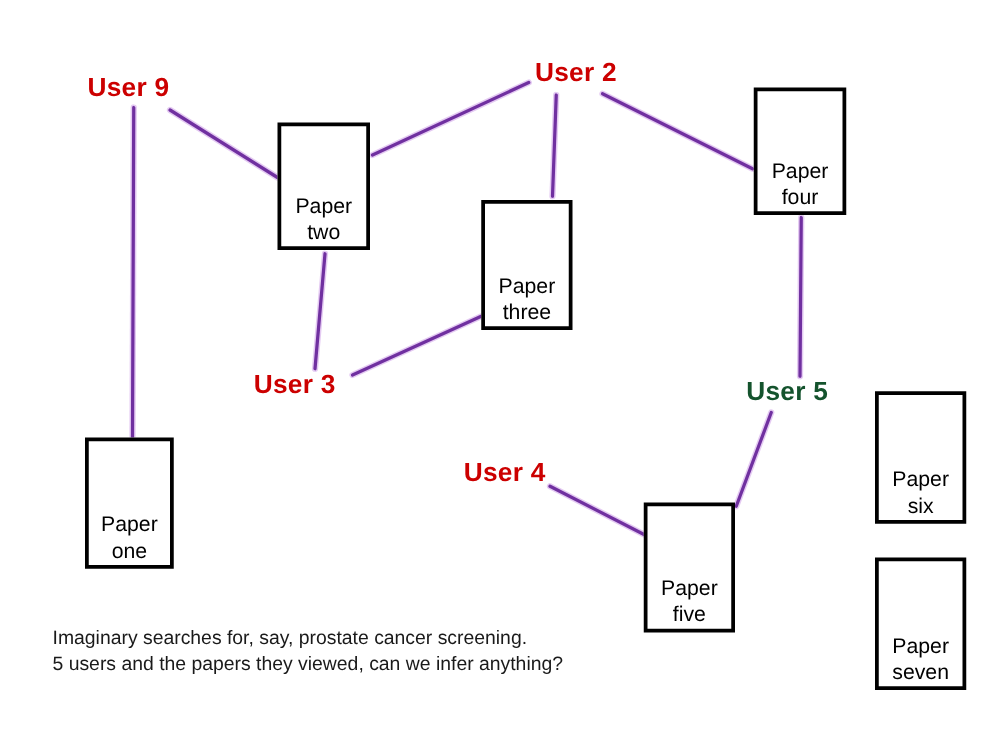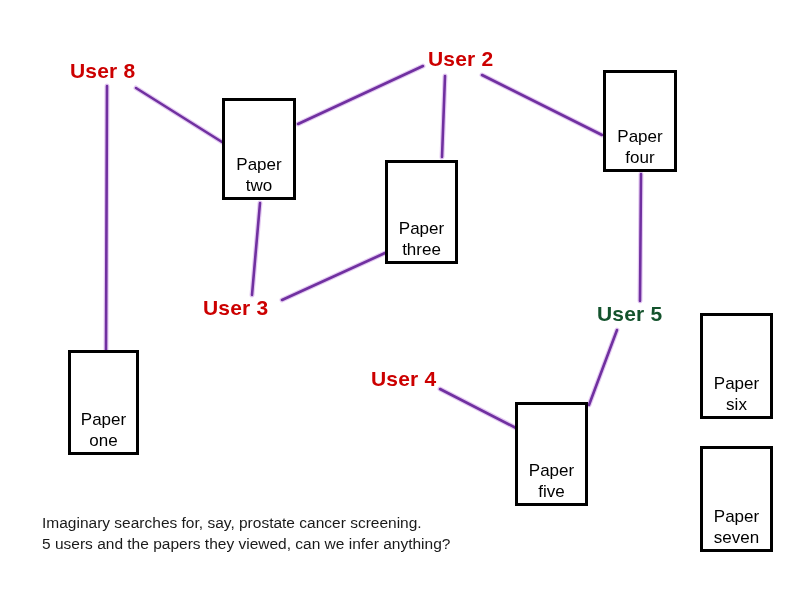--- a/index.html
+++ b/index.html
@@ -51,21 +51,20 @@
     white-space: nowrap;
     letter-spacing: 0.2px;
   }
   .caption {
     position: absolute;
     font-family: "Liberation Sans", sans-serif;
     font-size: 15.5px;
     line-height: 1.38;
     color: #1a1a1a;
     white-space: pre-line;
-    margin-top: 12px;
   }
 </style>
 </head>
 <body>
 
 <div id="canvas" style="width: 800px; height: 600px; background: rgb(255, 255, 255);">
 
   <svg id="edge-layer" viewBox="0 0 800 600" xmlns="http://www.w3.org/2000/svg">
       <g>
         <line x1="107" y1="86" x2="106" y2="350" stroke="#cfa0e8" stroke-width="5" stroke-linecap="round" opacity="0.55"></line>
@@ -133,21 +132,21 @@
       <div class="paper-node" style="left: 700px; top: 313px; width: 73px; height: 106px; border-color: rgb(0, 0, 0); background: rgb(255, 255, 255);">
         <span class="paper-label">Paper
 six</span>
       </div>
       <div class="paper-node" style="left: 700px; top: 446px; width: 73px; height: 106px; border-color: rgb(0, 0, 0); background: rgb(255, 255, 255);">
         <span class="paper-label">Paper
 seven</span>
       </div>
     </div>
   <div id="user-layer">
-      <div class="user-node" style="left: 70px; top: 59px; color: rgb(204, 0, 0);">User 8</div>
+      <div class="user-node" style="left: 70px; top: 59px; color: rgb(204, 0, 0);">User 9</div>
       <div class="user-node" style="left: 428px; top: 47px; color: rgb(204, 0, 0);">User 2</div>
       <div class="user-node" style="left: 203px; top: 296px; color: rgb(204, 0, 0);">User 3</div>
       <div class="user-node" style="left: 371px; top: 367px; color: rgb(204, 0, 0);">User 4</div>
       <div class="user-node" style="left: 597px; top: 302px; color: #14532d;">User 5</div>
     </div>
 
   <div class="caption" style="left: 42px; top: 500px; color: rgb(26, 26, 26);">Imaginary searches for, say, prostate cancer screening.
 5 users and the papers they viewed, can we infer anything?</div>
 
 </div>

